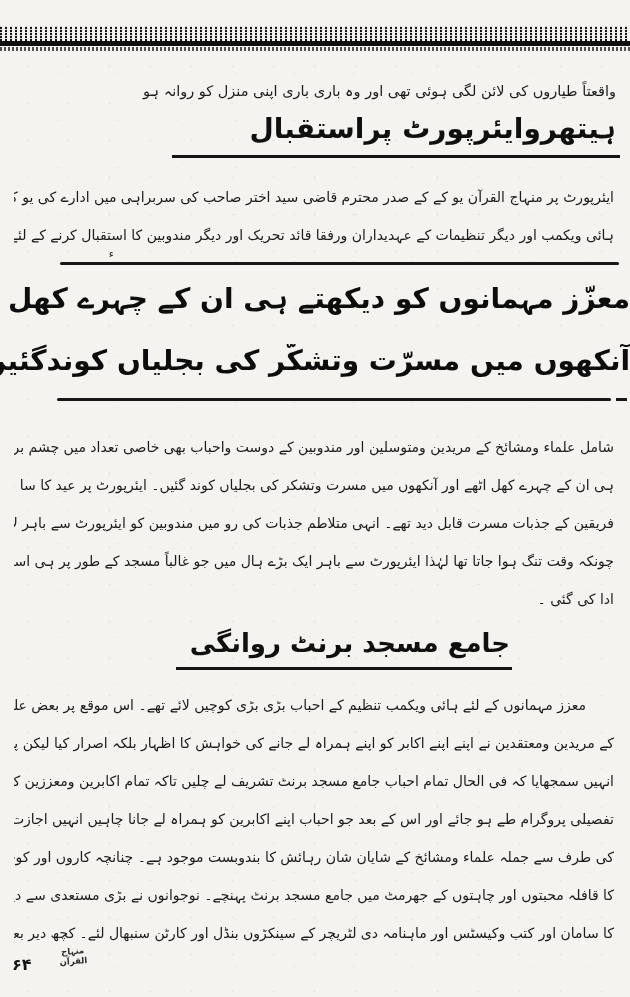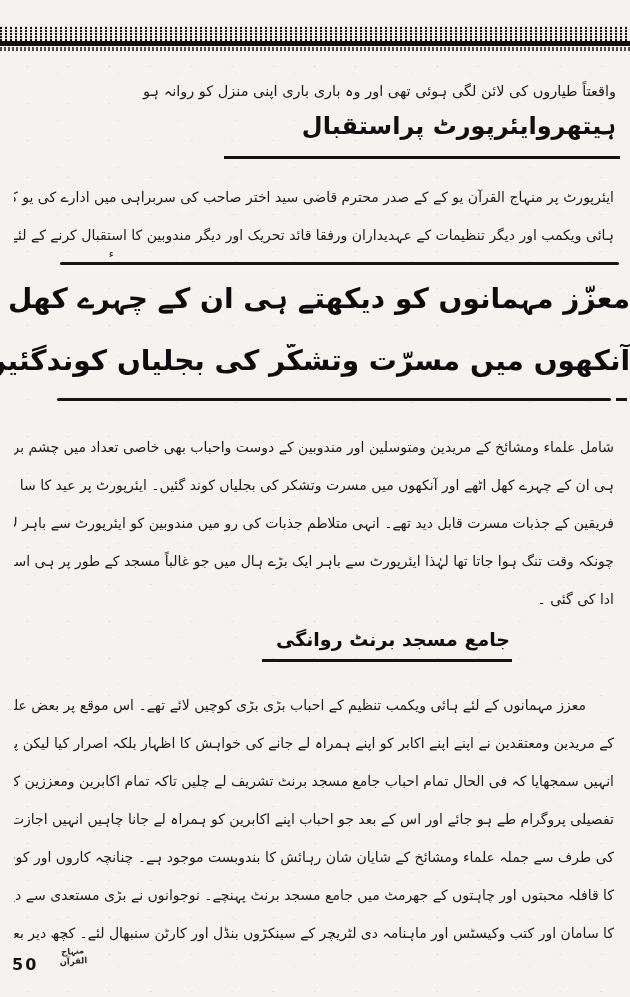--- a/index.html
+++ b/index.html
@@ -35,23 +35,23 @@
     white-space:nowrap; overflow:hidden; text-align:right;
   }
   .intro { right:14px; left:140px; top:76px; font-size:14.5px; }
 
   .hwrap { position:absolute; }
   .hwrap .htxt {
     display:inline-block; font-weight:700; color:#101010;
     border-bottom:3.5px solid #141414; white-space:nowrap;
   }
   .h1wrap { top:112px; right:10px; }
-  .h1wrap .htxt { font-size:24px; padding:0 4px 16px 78px; }
+  .h1wrap .htxt { font-size:28px; padding:0 4px 10px 78px; }
   .h2wrap { top:628px; right:118px; }
-  .h2wrap .htxt { font-size:19px; padding:0 2px 9px 14px; }
+  .h2wrap .htxt { font-size:26px; padding:0 2px 9px 14px; }
 
   .rule { position:absolute; height:3px; background:#161616; border-radius:2px; }
   .rule-top { top:262px; right:11px; left:60px; }
   .rule-bottom { top:398px; right:19px; left:57px; }
   .rule-dash { position:absolute; top:398px; right:3px; width:11px; height:3px; background:#161616; }
   .hamza { position:absolute; top:247px; right:516px; font-size:11px; color:#222; }
 
   .quote {
     position:absolute; left:0; right:0; text-align:center;
     font-weight:700; font-size:28px; color:#0d0d0d;
@@ -113,15 +113,15 @@
 
   <div class="line indent28" style="top:690px">معزز مہمانوں کے لئے ہائی ویکمب تنظیم کے احباب بڑی بڑی کوچیں لائے تھے۔ اس موقع پر بعض علماء ومشائخ کے</div>
   <div class="line" style="top:728px">کے مریدین ومعتقدین نے اپنے اپنے اکابر کو اپنے ہمراہ لے جانے کی خواہش کا اظہار بلکہ اصرار کیا لیکن پروفیسر صاحب نے</div>
   <div class="line" style="top:766px">انہیں سمجھایا کہ فی الحال تمام احباب جامع مسجد برنٹ تشریف لے چلیں تاکہ تمام اکابرین ومعززین کی موجودگی میں آئندہ کا</div>
   <div class="line" style="top:804px">تفصیلی پروگرام طے ہو جائے اور اس کے بعد جو احباب اپنے اکابرین کو ہمراہ لے جانا چاہیں انہیں اجازت ہے۔ تاہم ادارے</div>
   <div class="line" style="top:842px">کی طرف سے جملہ علماء ومشائخ کے شایان شان رہائش کا بندوبست موجود ہے۔ چنانچہ کاروں اور کوچوں پر سوار مندوبین</div>
   <div class="line" style="top:880px">کا قافلہ محبتوں اور چاہتوں کے جھرمٹ میں جامع مسجد برنٹ پہنچے۔ نوجوانوں نے بڑی مستعدی سے دیکھتے ہی دیکھتے مہمانوں</div>
   <div class="line" style="top:918px">کا سامان اور کتب وکیسٹس اور ماہنامہ دی لٹریچر کے سینکڑوں بنڈل اور کارٹن سنبھال لئے۔ کچھ دیر بعد مسجد سے متصل ہال</div>
 
   <div class="stamp">منہاج القرآن</div>
-  <div class="pagenum">50</div>
+  <div class="pagenum">۶۴</div>
 
 </div>
 
 </body></html>

